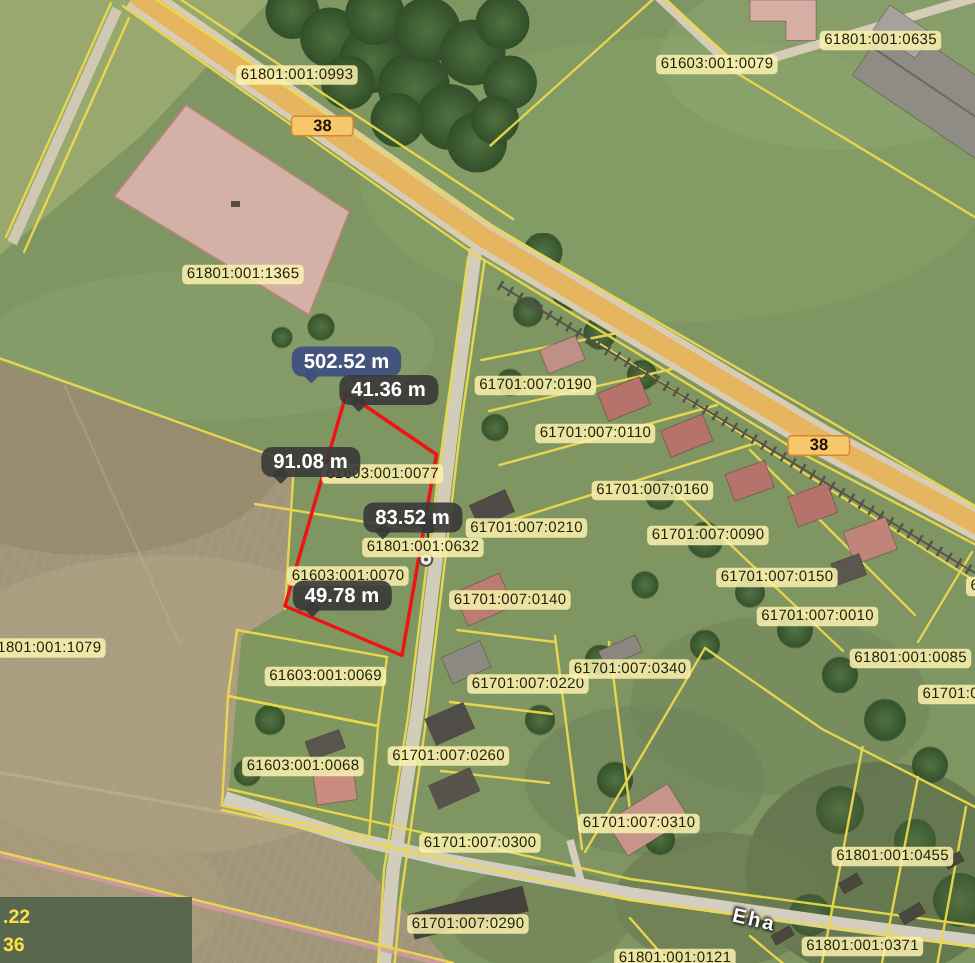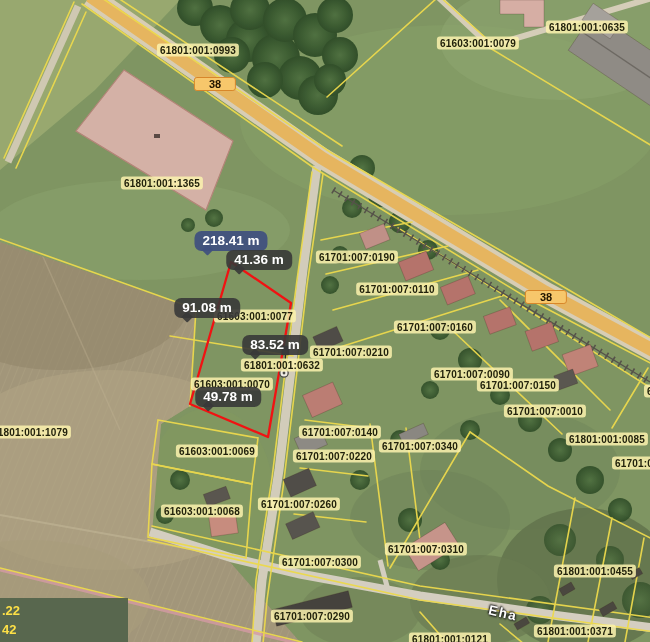--- a/index.html
+++ b/index.html
@@ -5,21 +5,21 @@
   html,body{margin:0;padding:0;background:#202020;}
   #viewport{
     position:relative;width:650px;height:642px;overflow:hidden;
     font-family:"Liberation Sans",sans-serif;background:#7f9562;cursor:grab;
   }
   #viewport svg{position:absolute;left:0;top:0;}
   
   .cad{
     position:absolute;transform:translate(-50%,-50%);
     background:rgba(251,242,174,.85);color:#22220c;
-    font-weight:bold;font-size:10px;line-height:13px;
+    font-weight:normal;font-size:10px;line-height:13px;
     padding:0 3px;border-radius:3px;white-space:nowrap;letter-spacing:.2px;
   }
   .cad.anchor-left{transform:translateY(-50%);}
   
   .mbadge{
     position:absolute;transform:translate(-50%,-50%);
     background:rgba(56,56,56,.9);color:#fff;
     font-weight:bold;font-size:13.5px;line-height:16px;
     padding:2px 8px;border-radius:7px;white-space:nowrap;
   }
@@ -291,26 +291,26 @@
   </svg>
 
   <div class="cad" style="left:198px;top:50px">61801:001:0993</div>
   <div class="cad" style="left:478px;top:43px">61603:001:0079</div>
   <div class="cad" style="left:587px;top:27px">61801:001:0635</div>
   <div class="cad" style="left:162px;top:183px">61801:001:1365</div>
   <div class="cad" style="left:357px;top:257px">61701:007:0190</div>
   <div class="cad" style="left:397px;top:289px">61701:007:0110</div>
   <div class="cad" style="left:435px;top:327px">61701:007:0160</div>
   <div class="cad" style="left:351px;top:352px">61701:007:0210</div>
-  <div class="cad" style="left:472px;top:374px">61701:007:0090</div>
+  <div class="cad" style="left:472px;top:357px">61701:007:0090</div>
   <div class="cad" style="left:518px;top:385px">61701:007:0150</div>
   <div class="cad" style="left:545px;top:411px">61701:007:0010</div>
   <div class="cad" style="left:607px;top:439px">61801:001:0085</div>
-  <div class="cad" style="left:340px;top:432px">61701:007:0140</div>
-  <div class="cad" style="left:334px;top:456px">61701:007:0220</div>
+  <div class="cad" style="left:340px;top:400px">61701:007:0140</div>
+  <div class="cad" style="left:352px;top:456px">61701:007:0220</div>
   <div class="cad" style="left:420px;top:446px">61701:007:0340</div>
   <div class="cad" style="left:299px;top:504px">61701:007:0260</div>
   <div class="cad" style="left:426px;top:549px">61701:007:0310</div>
   <div class="cad" style="left:320px;top:562px">61701:007:0300</div>
   <div class="cad" style="left:312px;top:616px">61701:007:0290</div>
   <div class="cad" style="left:595px;top:571px">61801:001:0455</div>
   <div class="cad" style="left:575px;top:631px">61801:001:0371</div>
   <div class="cad" style="left:450px;top:639px">61801:001:0121</div>
   <div class="cad" style="left:217px;top:451px">61603:001:0069</div>
   <div class="cad" style="left:202px;top:511px">61603:001:0068</div>
@@ -319,24 +319,24 @@
   <div class="cad" style="left:282px;top:365px">61801:001:0632</div>
   <div class="cad" style="left:232px;top:384px">61603:001:0070</div>
   <div class="cad anchor-left" style="left:612px;top:463px">61701:00</div>
   <div class="cad anchor-left" style="left:644px;top:391px">6</div>
 
   <div class="roadbadge" style="left:215px;top:84px">38</div>
   <div class="roadbadge" style="left:546px;top:297px">38</div>
 
   <div class="street" style="left:503px;top:613px">Eha</div>
 
-  <div class="mbadge total" style="left:231px;top:241px">218.41 m</div>
+  <div class="mbadge total" style="left:231px;top:241px">502.52 m</div>
   <div class="mbadge" style="left:259px;top:260px">41.36 m</div>
   <div class="mbadge" style="left:207px;top:308px">91.08 m</div>
   <div class="mbadge" style="left:275px;top:345px">83.52 m</div>
   <div class="mbadge" style="left:228px;top:397px">49.78 m</div>
 
   <div class="cornerbox">
     <div>.22</div>
-    <div>42</div>
+    <div>36</div>
   </div>
 
 </div>
 
 </body></html>

